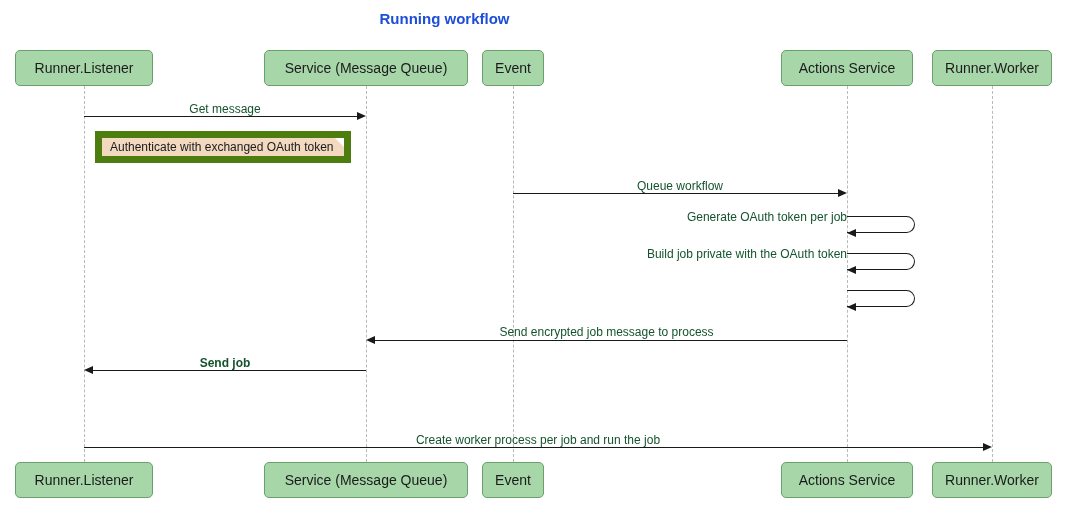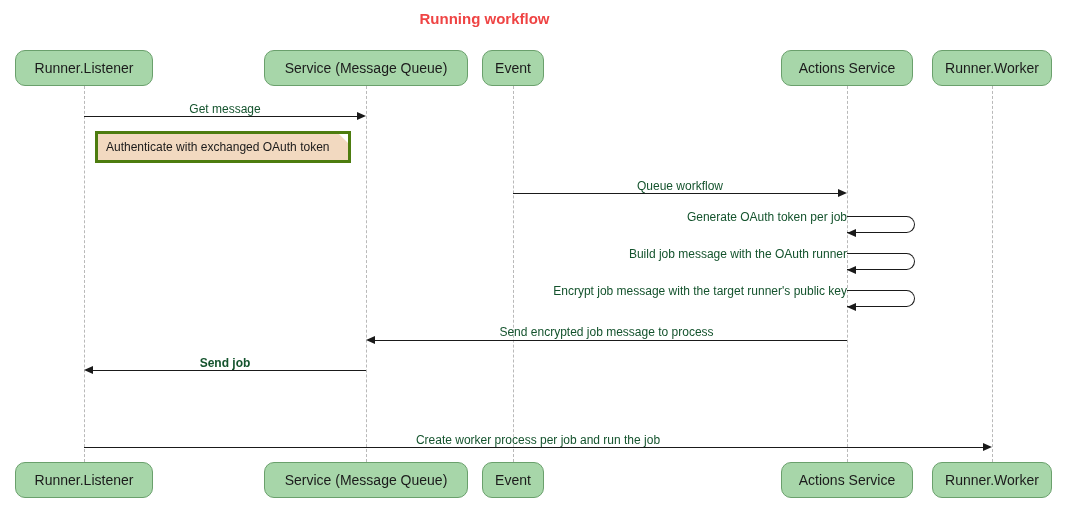--- a/index.html
+++ b/index.html
@@ -18,29 +18,28 @@
     background: #ffffff;
   }
   .title {
     position: absolute;
     left: 0;
     top: 10px;
     width: 889px;
     text-align: center;
     font-size: 15px;
     font-weight: bold;
-    color: #ef4444;
-    margin-left: 40px;
+    color: #1d4ed8;
   }
   .actor-box {
     position: absolute;
     box-sizing: border-box;
     background: #a7d6a9;
     border: 1px solid #6aa06c;
-    border-radius: 10px;
+    border-radius: 5px;
     height: 36px;
     display: flex;
     align-items: center;
     justify-content: center;
     font-size: 14px;
     color: #1b1b1b;
     white-space: nowrap;
     padding: 0 10px;
   }
   .lifeline {
@@ -70,21 +69,21 @@
     position: absolute;
     font-size: 12px;
     color: #14532d;
     white-space: nowrap;
     text-align: center;
   }
   .note {
     position: absolute;
     box-sizing: border-box;
     background: #f2d9c0;
-    border: 3px solid #4d7c0f;
+    border: 7px solid #4d7c0f;
     font-size: 12px;
     color: #1a1a1a;
     display: flex;
     align-items: center;
     padding: 0 8px;
     white-space: nowrap;
   }
   .note .fold {
     position: absolute;
     right: 0;
@@ -158,25 +157,24 @@
   </div>
 
   <div class="msg-label" style="left:513px; top:179px; width:334px;">Queue workflow</div>
   <div class="msg-line" style="left:513px; top:193px; width:325px;"></div>
   <div class="arrow-head right" style="left:838px; top:189px;"></div>
 
   <div class="msg-label" style="left:547px; top:210px; width:300px; text-align:right;">Generate OAuth token per job</div>
   <div class="self-loop" style="left:847px; top:216px; width:68px; height:17px;"></div>
   <div class="arrow-head left" style="left:847px; top:229px;"></div>
 
-  <div class="msg-label" style="left:547px; top:247px; width:300px; text-align:right;">Build job message with the OAuth runner</div>
+  <div class="msg-label" style="left:547px; top:247px; width:300px; text-align:right;">Build job private with the OAuth token</div>
   <div class="self-loop" style="left:847px; top:253px; width:68px; height:17px;"></div>
   <div class="arrow-head left" style="left:847px; top:266px;"></div>
 
-  <div class="msg-label" style="left:447px; top:284px; width:400px; text-align:right;">Encrypt job message with the target runner's public key</div>
   <div class="self-loop" style="left:847px; top:290px; width:68px; height:17px;"></div>
   <div class="arrow-head left" style="left:847px; top:303px;"></div>
 
   <div class="msg-label" style="left:366px; top:325px; width:481px;">Send encrypted job message to process</div>
   <div class="msg-line" style="left:375px; top:340px; width:472px;"></div>
   <div class="arrow-head left" style="left:366px; top:336px;"></div>
 
   <div class="msg-label" style="left:84px; top:356px; width:282px;font-weight:bold;">Send job</div>
   <div class="msg-line" style="left:93px; top:370px; width:273px;"></div>
   <div class="arrow-head left" style="left:84px; top:366px;"></div>

